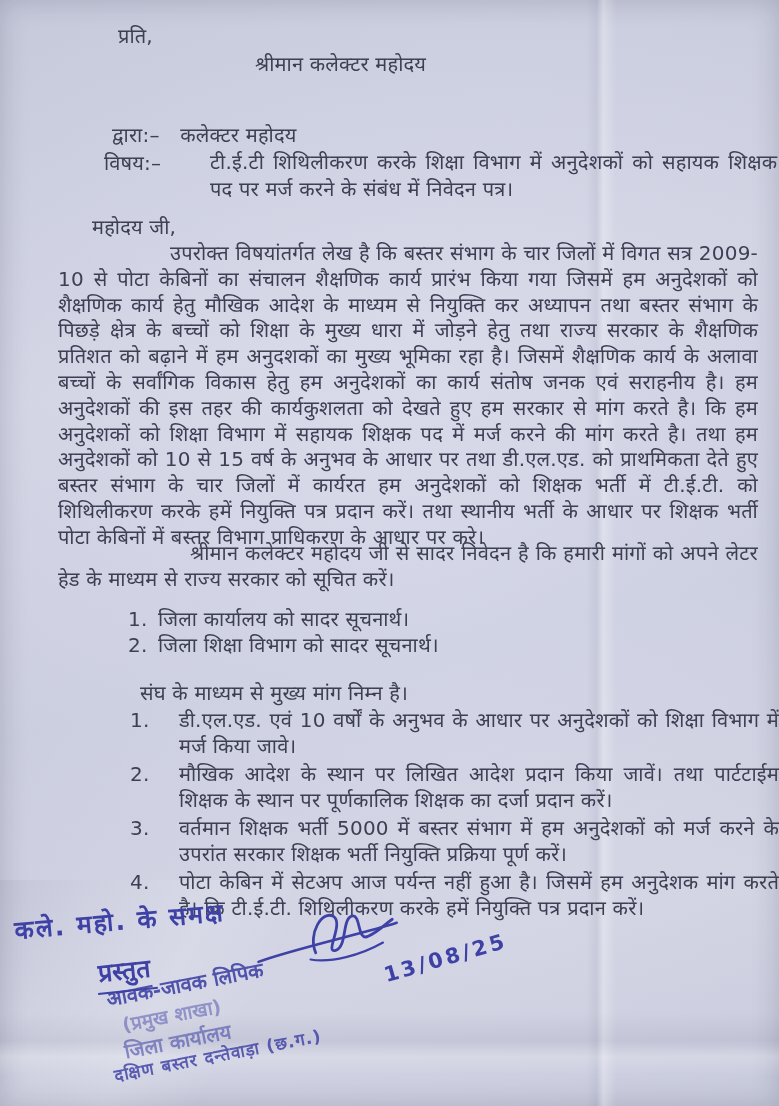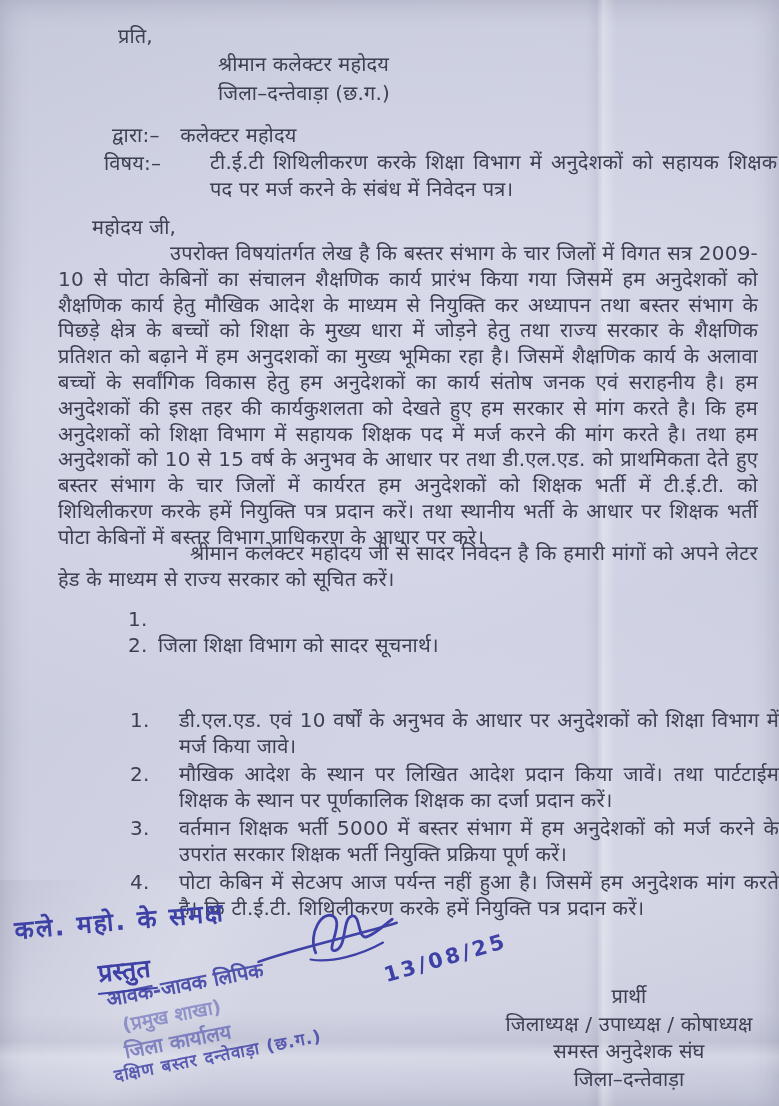--- a/index.html
+++ b/index.html
@@ -20,21 +20,21 @@
   }
   .crease-h {
     position:absolute; left:0; top:1012px; width:779px; height:64px;
     background:linear-gradient(180deg, rgba(0,0,0,0) 0%, rgba(20,22,60,0.06) 45%, rgba(255,255,255,0.18) 70%, rgba(0,0,0,0) 100%);
   }
   .crease-d {
     position:absolute; left:-40px; top:880px; width:360px; height:226px;
     background:linear-gradient(118deg, rgba(20,22,60,0.07) 0%, rgba(0,0,0,0) 30%, rgba(255,255,255,0.14) 55%, rgba(0,0,0,0) 75%);
   }
   .typed { position:absolute; font-size:20px; letter-spacing:0.2px; }
-  .addr-block { line-height:29px; }
+  .addr-block { line-height:29px;margin-left:37px; }
   .subject-row { display:flex; align-items:flex-start;gap:44px; }
   .subject-label { flex:0 0 62px; }
   .subject-text { width:592px; line-height:27px; text-align:justify; }
   .para { text-align:justify; line-height:25.8px; }
   .cc-row, .demand-row { display:flex; align-items:flex-start; line-height:26px; }
   .cc-num { flex:0 0 30px; }
   .demand-num { flex:0 0 32px; }
   .demand-text { width:600px; text-align:justify;margin-left:17px; }
   .demand-row + .demand-row { margin-top:2px; }
   .signoff { text-align:center; line-height:27.5px; }
@@ -54,21 +54,20 @@
 
 <div class="paper">
   <div class="crease-v"></div>
   <div class="crease-h"></div>
   <div class="crease-d"></div>
 
   <div class="typed" style="left:118px; top:22px;">प्रति,</div>
 
   <div class="typed addr-block" style="left:218px; top:50px;">
     <div>श्रीमान कलेक्टर महोदय</div>
-    <div>जिला–दन्तेवाड़ा (छ.ग.)</div>
   </div>
 
   <div class="typed" style="left:112px; top:121px;">
     <span>द्वारा:–</span>
     <span style="padding-left:14px;">कलेक्टर महोदय</span>
   </div>
 
   <div class="typed subject-row" style="left:104px; top:149px;">
     <span class="subject-label">विषय:–</span>
     <span class="subject-text">टी.ई.टी शिथिलीकरण करके शिक्षा विभाग में अनुदेशकों को सहायक शिक्षक के पद पर मर्ज करने के संबंध में निवेदन पत्र।</span>
@@ -76,53 +75,49 @@
 
   <div class="typed" style="left:92px; top:213px;">महोदय जी,</div>
 
   <div class="typed para" style="left:58px; top:241px; width:700px; text-indent:112px;">उपरोक्त विषयांतर्गत लेख है कि बस्तर संभाग के चार जिलों में विगत सत्र 2009-10 से पोटा केबिनों का संचालन शैक्षणिक कार्य प्रारंभ किया गया जिसमें हम अनुदेशकों को शैक्षणिक कार्य हेतु मौखिक आदेश के माध्यम से नियुक्ति कर अध्यापन तथा बस्तर संभाग के पिछड़े क्षेत्र के बच्चों को शिक्षा के मुख्य धारा में जोड़ने हेतु तथा राज्य सरकार के शैक्षणिक प्रतिशत को बढ़ाने में हम अनुदशकों का मुख्य भूमिका रहा है। जिसमें शैक्षणिक कार्य के अलावा बच्चों के सर्वांगिक विकास हेतु हम अनुदेशकों का कार्य संतोष जनक एवं सराहनीय है। हम अनुदेशकों की इस तहर की कार्यकुशलता को देखते हुए हम सरकार से मांग करते है। कि हम अनुदेशकों को शिक्षा विभाग में सहायक शिक्षक पद में मर्ज करने की मांग करते है। तथा हम अनुदेशकों को 10 से 15 वर्ष के अनुभव के आधार पर तथा डी.एल.एड. को प्राथमिकता देते हुए बस्तर संभाग के चार जिलों में कार्यरत हम अनुदेशकों को शिक्षक भर्ती में टी.ई.टी. को शिथिलीकरण करके हमें नियुक्ति पत्र प्रदान करें। तथा स्थानीय भर्ती के आधार पर शिक्षक भर्ती पोटा केबिनों में बस्तर विभाग प्राधिकरण के आधार पर करे।</div>
 
   <div class="typed para" style="left:58px; top:541px; width:700px; text-indent:132px;">श्रीमान कलेक्टर महोदय जी से सादर निवेदन है कि हमारी मांगों को अपने लेटर हेड के माध्यम से राज्य सरकार को सूचित करें।</div>
 
   <div class="typed" style="left:128px; top:606px;">
     <div class="cc-row">
       <span class="cc-num">1.</span>
+      <span>जिला कार्यालय को सादर सूचनार्थ।</span>
     </div>
     <div class="cc-row">
       <span class="cc-num">2.</span>
       <span>जिला शिक्षा विभाग को सादर सूचनार्थ।</span>
     </div>
   </div>
 
+  <div class="typed" style="left:140px; top:679px;">संघ के माध्यम से मुख्य मांग निम्न है।</div>
 
   <div class="typed" style="left:130px; top:707px;">
     <div class="demand-row">
       <span class="demand-num">1.</span>
       <span class="demand-text">डी.एल.एड. एवं 10 वर्षों के अनुभव के आधार पर अनुदेशकों को शिक्षा विभाग में मर्ज किया जावे।</span>
     </div>
     <div class="demand-row">
       <span class="demand-num">2.</span>
       <span class="demand-text">मौखिक आदेश के स्थान पर लिखित आदेश प्रदान किया जावें। तथा पार्टटाईम शिक्षक के स्थान पर पूर्णकालिक शिक्षक का दर्जा प्रदान करें।</span>
     </div>
     <div class="demand-row">
       <span class="demand-num">3.</span>
       <span class="demand-text">वर्तमान शिक्षक भर्ती 5000 में बस्तर संभाग में हम अनुदेशकों को मर्ज करने के उपरांत सरकार शिक्षक भर्ती नियुक्ति प्रक्रिया पूर्ण करें।</span>
     </div>
     <div class="demand-row">
       <span class="demand-num">4.</span>
       <span class="demand-text">पोटा केबिन में सेटअप आज पर्यन्त नहीं हुआ है। जिसमें हम अनुदेशक मांग करते है। कि टी.ई.टी. शिथिलीकरण करके हमें नियुक्ति पत्र प्रदान करें।</span>
     </div>
   </div>
 
-  <div class="typed signoff" style="left:486px; top:983px; width:286px;">
-    <div>प्रार्थी</div>
-    <div>जिलाध्यक्ष / उपाध्यक्ष / कोषाध्यक्ष</div>
-    <div>समस्त अनुदेशक संघ</div>
-    <div>जिला–दन्तेवाड़ा</div>
-  </div>
 
   <div class="pen hw-note1">कले. महो. के समक्ष</div>
   <div class="pen hw-note2">प्रस्तुत</div>
 
   <div class="hw-sign">
     <svg width="180" height="70" viewBox="0 0 180 70">
       <path d="M8 52 C 40 44, 120 36, 150 30" stroke="#3e41a5" stroke-width="2.6" fill="none" stroke-linecap="round"></path>
       <path d="M66 50 C 60 30, 78 8, 88 16 C 98 24, 74 52, 86 50 C 98 48, 96 20, 106 18 C 116 16, 108 44, 120 40 C 132 36, 138 30, 146 26" stroke="#3e41a5" stroke-width="2.8" fill="none" stroke-linecap="round"></path>
       <path d="M60 56 C 80 62, 110 58, 134 48" stroke="#3e41a5" stroke-width="2.2" fill="none" stroke-linecap="round"></path>
     </svg>

